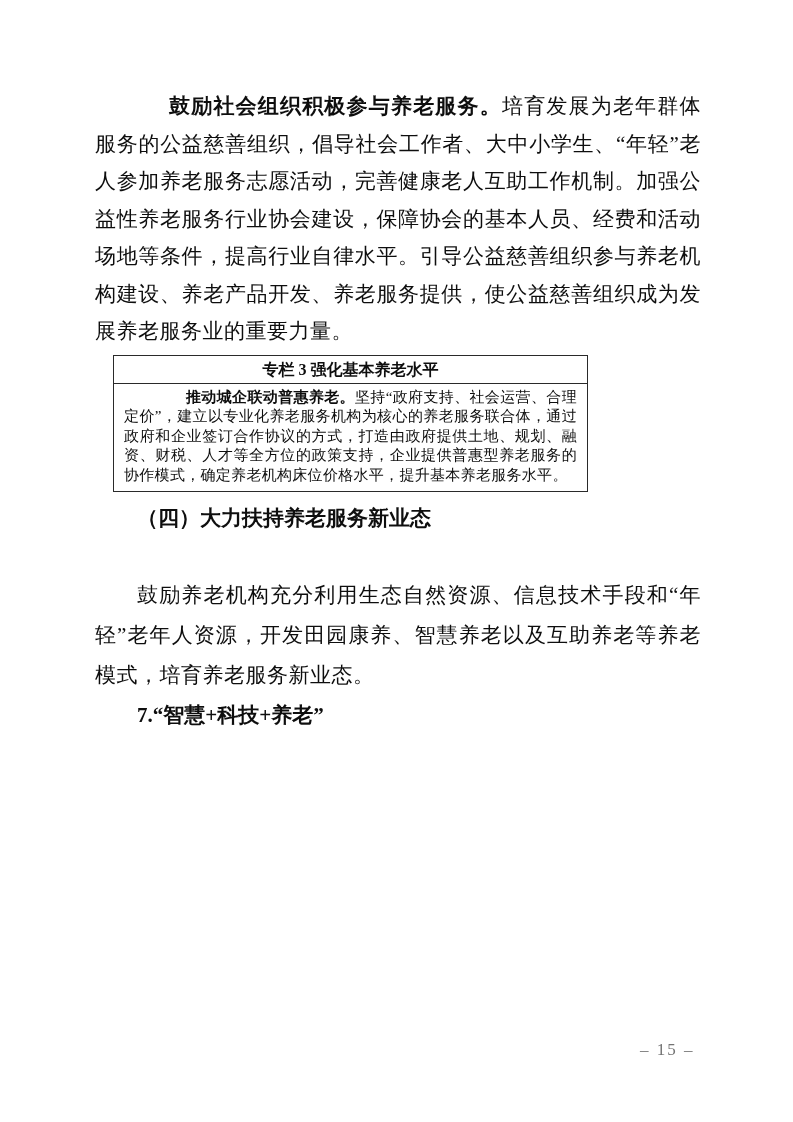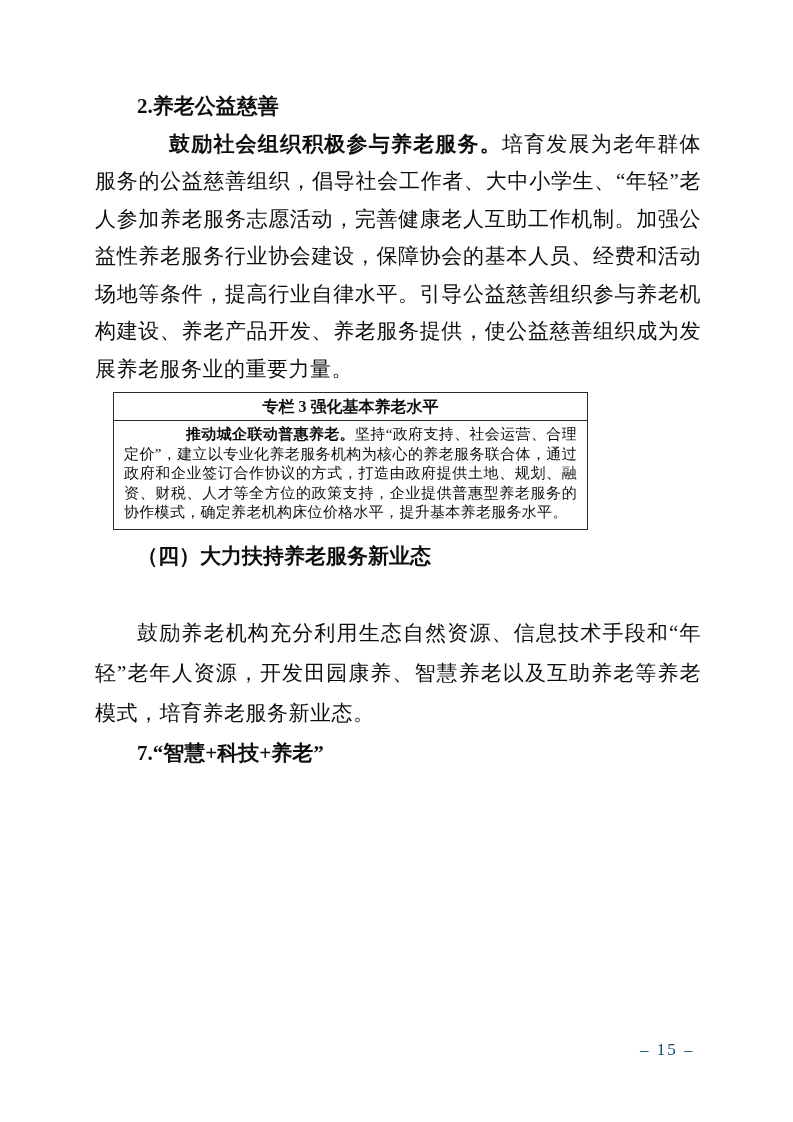--- a/index.html
+++ b/index.html
@@ -72,32 +72,31 @@
     text-align: justify;
     text-indent: 2em;
     letter-spacing: 0.3px;
   }
   .page-number {
     position: absolute;
     top: 1038px;
     left: 640px;
     font-size: 17px;
     line-height: 24px;
-    color: #0c4a6e;
+    color: #737373;
     letter-spacing: 2px;
   }
 </style>
 </head>
 <body>
 
 <div class="page">
   <div class="content">
 
 
-    <h3 class="heading">2.养老公益慈善</h3>
 
     <p class="body-text indent"><span class="lead-bold">鼓励社会组织积极参与养老服务。</span><span>培育发展为老年群体服务的公益慈善组织，倡导社会工作者、大中小学生、“年轻”老人参加养老服务志愿活动，完善健康老人互助工作机制。加强公益性养老服务行业协会建设，保障协会的基本人员、经费和活动场地等条件，提高行业自律水平。引导公益慈善组织参与养老机构建设、养老产品开发、养老服务提供，使公益慈善组织成为发展养老服务业的重要力量。</span></p>
 
     <div class="column-box">
       <div class="box-title">专栏 3  强化基本养老水平</div>
       <div class="box-body"><span class="lead-bold">推动城企联动普惠养老。</span><span>坚持“政府支持、社会运营、合理定价”，建立以专业化养老服务机构为核心的养老服务联合体，通过政府和企业签订合作协议的方式，打造由政府提供土地、规划、融资、财税、人才等全方位的政策支持，企业提供普惠型养老服务的协作模式，确定养老机构床位价格水平，提升基本养老服务水平。</span></div>
     </div>
 
     <h3 class="heading part2">（四）大力扶持养老服务新业态</h3>
 

